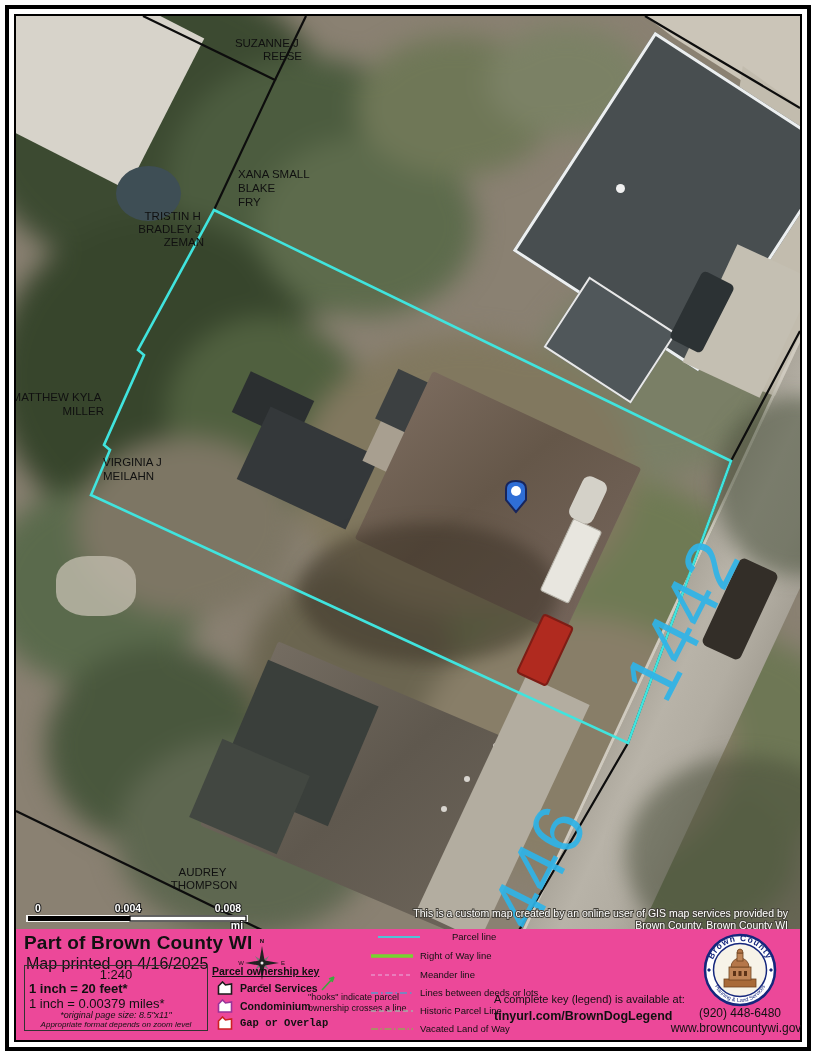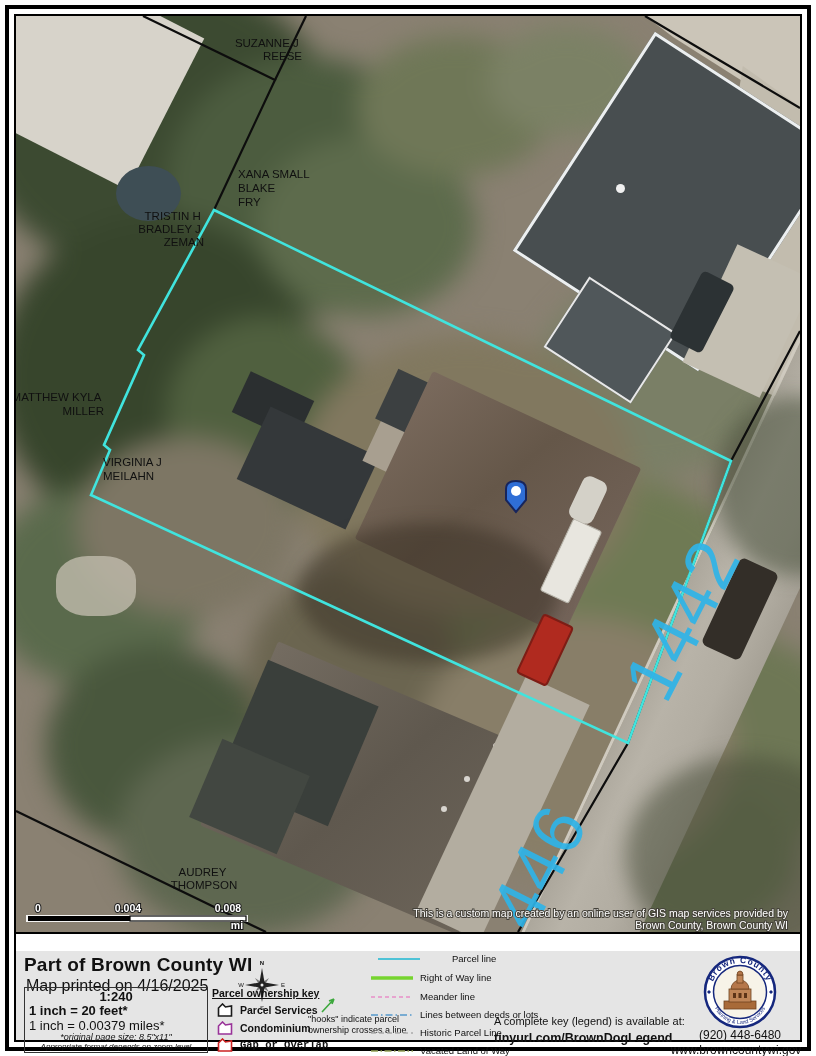--- a/index.html
+++ b/index.html
@@ -2,21 +2,21 @@
 <html><head>
 <meta charset="utf-8">
 <style>
   html,body{margin:0;padding:0;background:#fff;}
   .page{position:relative;width:816px;height:1056px;background:#fff;overflow:hidden;
         font-family:"Liberation Sans",sans-serif;color:#111;}
   .frame-outer{position:absolute;left:5px;top:5px;right:5px;bottom:5px;border:4px solid #000;}
   .frame-inner{position:absolute;left:5px;top:5px;right:5px;bottom:5px;border:2px solid #000;}
   .map-area{position:absolute;left:0;right:0;top:0;bottom:106px;border-bottom:2px solid #000;
             overflow:hidden;background:#8a8172;}
-  .legend{position:absolute;left:0;right:0;bottom:0;height:89px;background:#e5e5e5;}
+  .legend{position:absolute;left:0;right:0;bottom:0;height:111px;background:#ec4899;}
 
   
   .aerial{position:absolute;inset:0;}
   .aerial div{position:absolute;}
   .veg{position:absolute;inset:0;filter:blur(13px);}
   .veg div{border-radius:50%;}
   .b1{left:-40px;top:-40px;width:360px;height:300px;background:#3c4a31;}
   .b2{left:150px;top:40px;width:280px;height:260px;background:#4c5c3f;}
   .b3{left:-20px;top:200px;width:320px;height:320px;background:#37452c;}
   .b4{left:150px;top:300px;width:200px;height:200px;background:#50603f;}
@@ -85,21 +85,21 @@
   .stnum{font-size:72px;letter-spacing:2px;font-family:"Liberation Sans",sans-serif;opacity:.92;}
   .sbl{font-size:10.5px;font-weight:bold;fill:#fff;stroke:#1a1a1a;stroke-width:2px;paint-order:stroke;}
   .attr{font-size:10.5px;fill:#fff;stroke:#45423a;stroke-width:2px;paint-order:stroke;}
 
   
   .legend div{position:absolute;}
   .lg-title{left:8px;top:3px;font-size:19px;font-weight:bold;letter-spacing:.2px;}
   .lg-printed{left:10px;top:26px;font-size:16px;}
   .scale-box{left:8px;top:36px;width:182px;height:64px;border:1.5px solid #333;}
   .scale-box div{position:absolute;left:0;width:100%;text-align:center;}
-  .sb-ratio{top:1px;font-size:13px;font-weight:bold;}
+  .sb-ratio{top:1px;font-size:13px;font-weight:normal;}
   .sb-feet{top:15px;font-size:13px;font-weight:bold;text-align:left!important;padding-left:4px;width:auto!important;}
   .sb-miles{top:30px;font-size:13px;text-align:center;padding-left:4px;width:auto!important;}
   .sb-note1{top:44px;font-size:9px;font-style:italic;}
   .sb-note2{top:54px;font-size:8px;font-style:italic;}
   .compass{position:absolute;left:220px;top:6px;}
   .ok-head{left:196px;top:36px;font-size:10.5px;font-weight:bold;text-decoration:underline;}
   .ok-row{display:flex;align-items:center;gap:6px;}
   .ok-row span{font-size:10.5px;font-weight:600;}
   .ok-r1{left:200px;top:52px;}
   .ok-r2{left:200px;top:70px;}

